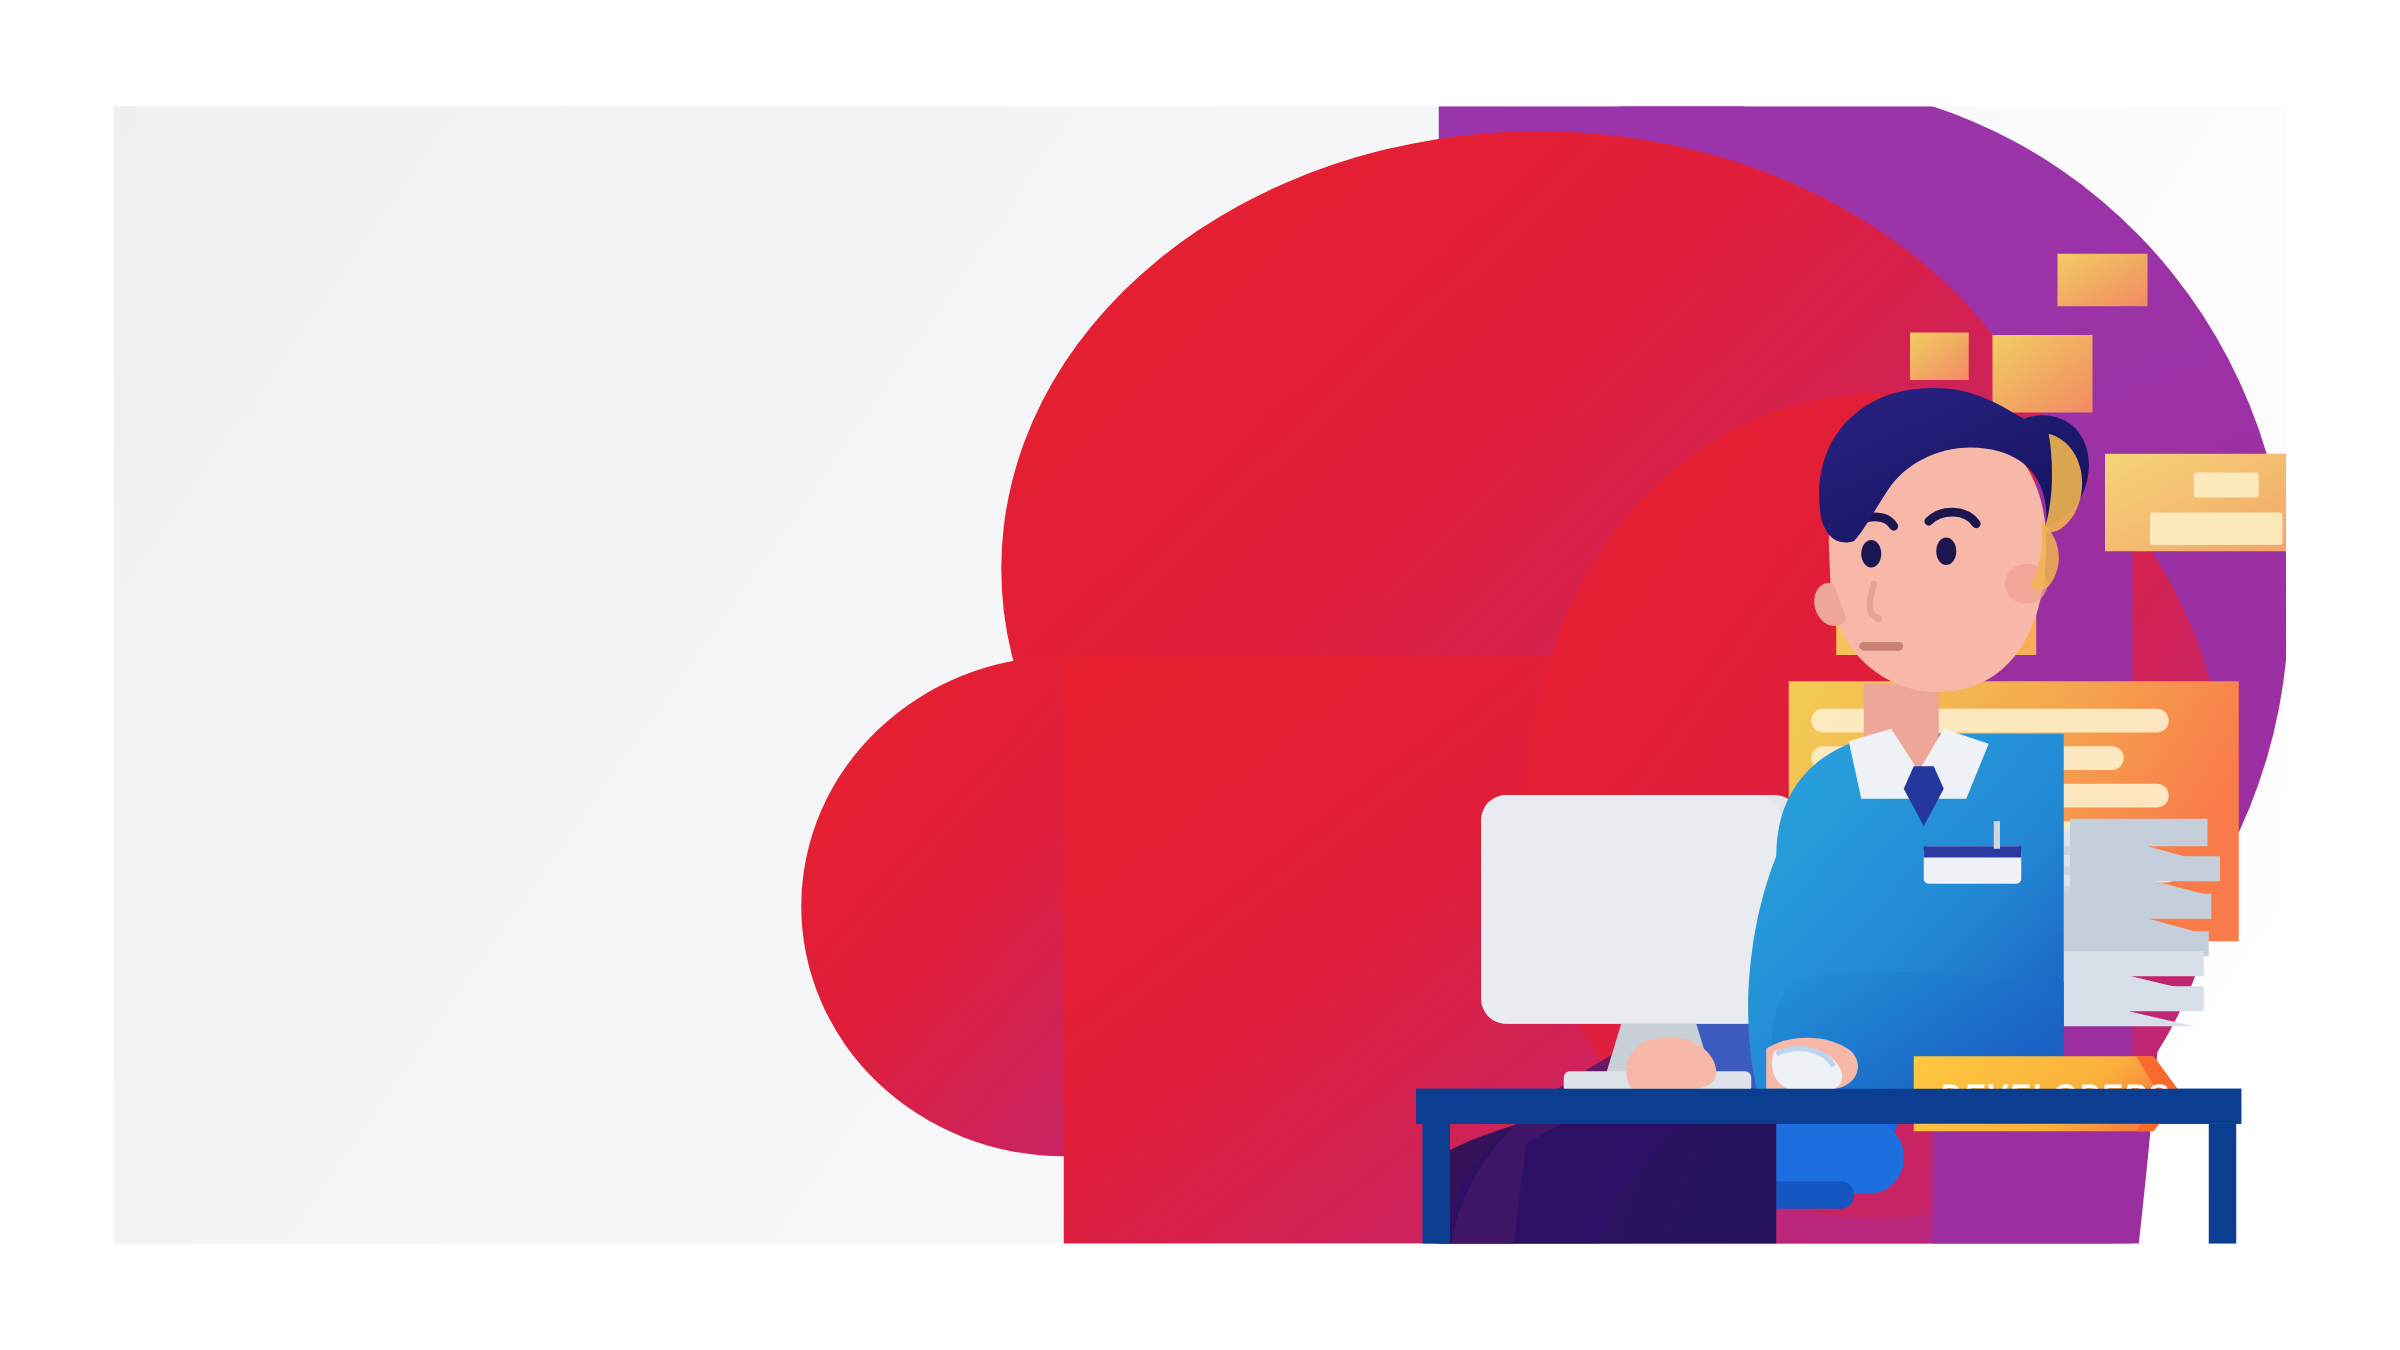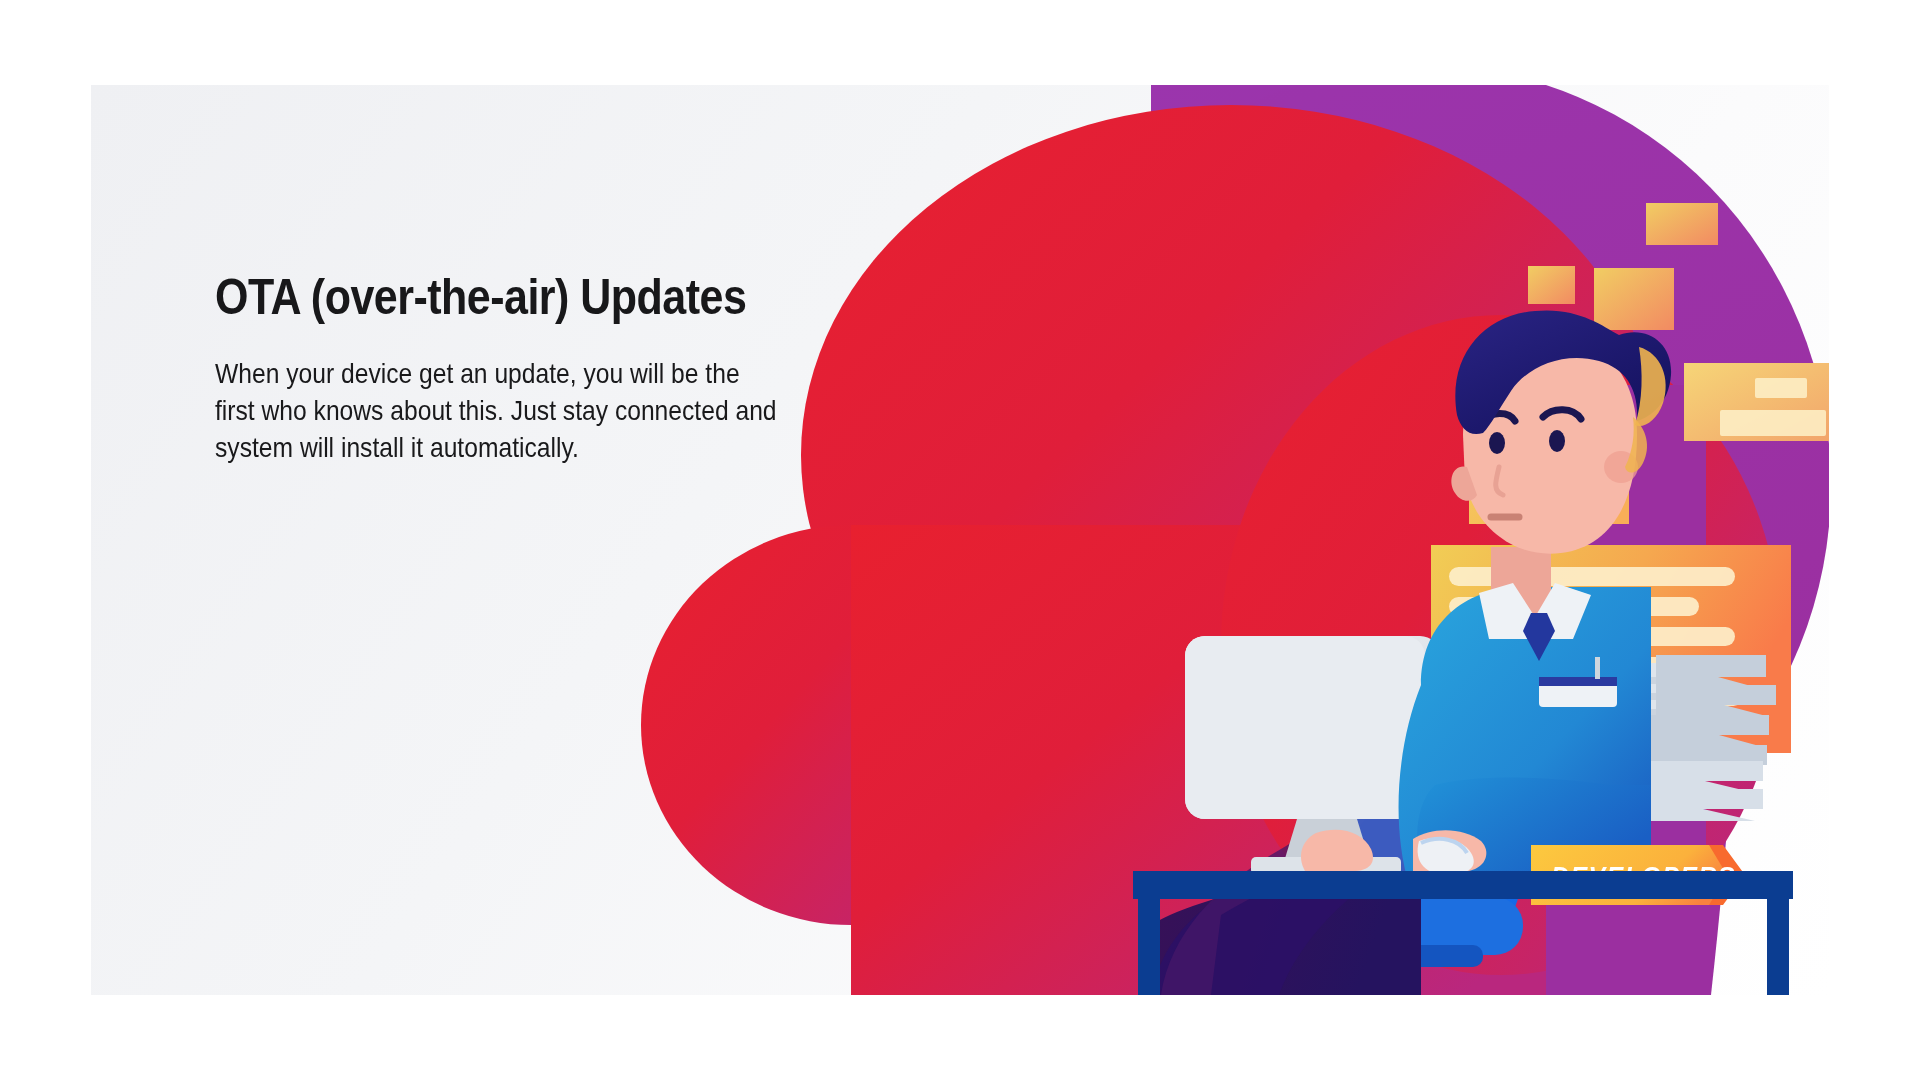--- a/index.html
+++ b/index.html
@@ -278,19 +278,15 @@
             <path d="M1618,760 l14,0 l22,30 l-22,30 l-14,0 l18,-30 Z" fill="#f86a2e"></path>
             <text x="1460" y="800" font-family="Liberation Sans, sans-serif" font-size="25" font-weight="bold" font-style="italic" fill="#ffffff" letter-spacing="1.4">DEVELOPERS</text>
           </g>
 
           <rect x="1042" y="786" width="660" height="28" fill="#0b3d91"></rect>
 
         </g>
       </svg>
     </div>
 
-    <div class="textblock">
-      <h1 class="headline">OTA (over-the-air) Updates</h1>
-      <p class="subtext">When your device get an update, you will be the first who knows about this. Just stay connected and system will install it automatically.</p>
-    </div>
 
   </div>
 </div>
 
 </body></html>

